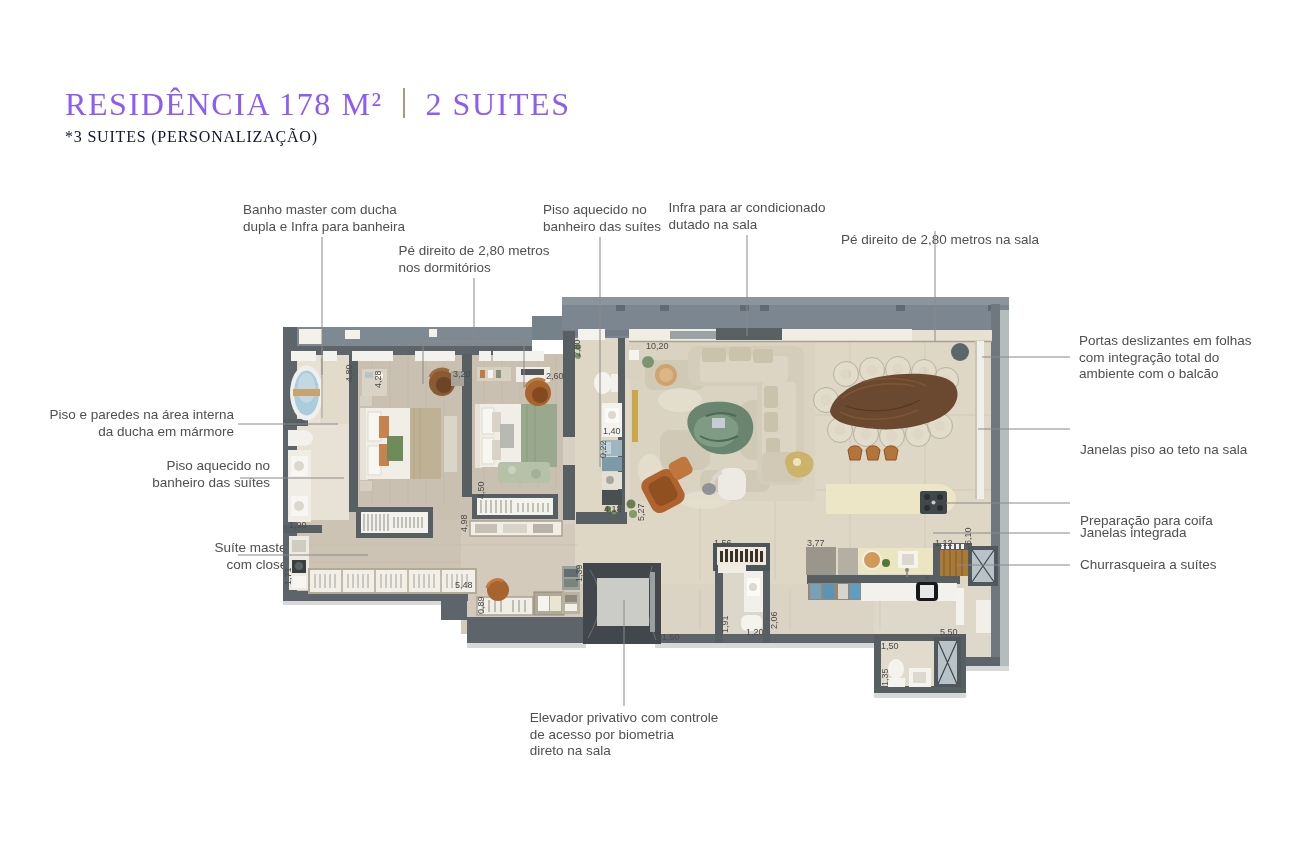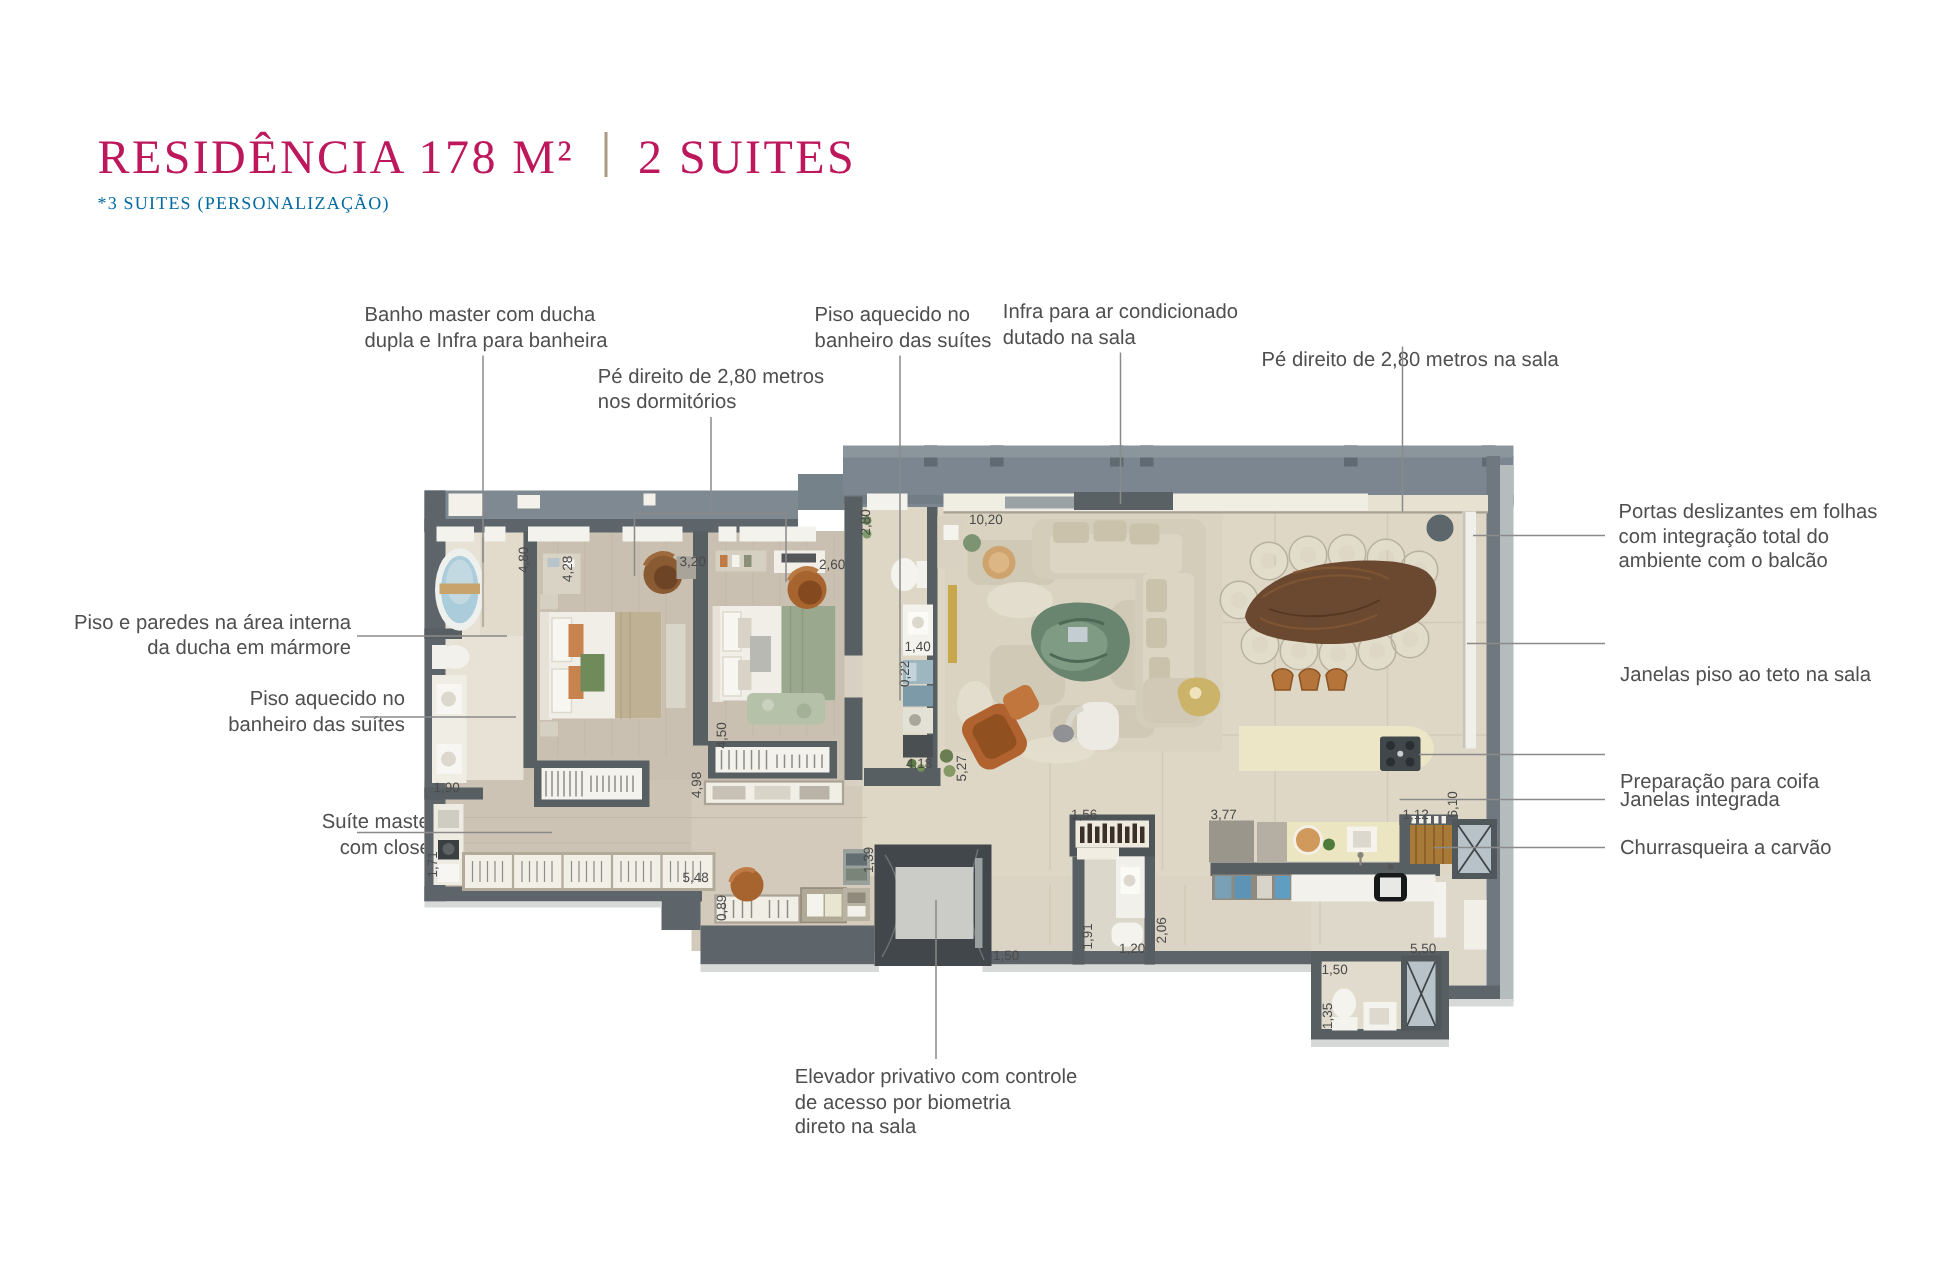--- a/index.html
+++ b/index.html
@@ -1,23 +1,23 @@
 <!DOCTYPE html>
 <html><head>
 <meta charset="utf-8">
 <style>
   html,body{margin:0;padding:0;}
   body{width:1300px;height:848px;background:#ffffff;position:relative;overflow:hidden;
        font-family:"Liberation Sans", sans-serif;}
   .title{position:absolute;left:65px;top:86px;font-family:"Liberation Serif",serif;
-         font-size:32px;color:#be185d;letter-spacing:1.6px;white-space:nowrap;}
+         font-size:32px;color:#8b5cf6;letter-spacing:1.6px;white-space:nowrap;}
   .title .bar{display:inline-block;width:1.5px;height:30px;background:#a99a84;
               margin:0 11px;vertical-align:-3px;}
   .subtitle{position:absolute;left:65px;top:128px;font-family:"Liberation Serif",serif;
-            font-size:12px;color:#0369a1;letter-spacing:0.8px;}
+            font-size:16px;color:#0f172a;letter-spacing:0.8px;}
   .lbl{position:absolute;font-size:13.5px;color:#4f4f4f;line-height:16.5px;}
   .ctr{text-align:left;transform:translateX(-50%);}
   .rgt{text-align:right;}
   svg{position:absolute;left:0;top:0;}
 </style>
 </head>
 <body>
 
 <div class="title">RESIDÊNCIA 178 M² <span class="bar"></span> 2 SUITES</div>
 
@@ -34,21 +34,21 @@
 <div class="lbl" style="left:841px;top:232px;">Pé direito de 2,80 metros na sala</div>
 
 <div class="lbl" style="left:1079px;top:333px;">Portas deslizantes em folhas<br>com integração total do<br>ambiente com o balcão</div>
 
 <div class="lbl" style="left:1080px;top:420px;margin-top:22px;">Janelas piso ao teto na sala</div>
 
 <div class="lbl" style="left:1080px;top:496px;margin-top:17px;">Preparação para coifa</div>
 
 <div class="lbl" style="left:1080px;top:525px;">Janelas integrada</div>
 
-<div class="lbl" style="left:1080px;top:557px;">Churrasqueira a carvão</div>
+<div class="lbl" style="left:1080px;top:557px;">Churrasqueira a suítes</div>
 
 <div class="lbl rgt" style="left:44px;top:407px;width:190px;">Piso e paredes na área interna<br>da ducha em mármore</div>
 
 <div class="lbl rgt" style="left:80px;top:458px;width:190px;">Piso aquecido no<br>banheiro das suítes</div>
 
 <div class="lbl rgt" style="left:101px;top:540px;width:190px;">Suíte master<br>com closet</div>
 
 <div class="lbl ctr" style="left:624px;top:710px;">Elevador privativo com controle<br>de acesso por biometria<br>direto na sala</div>
 
 <svg width="1300" height="848" viewBox="0 0 1300 848">

